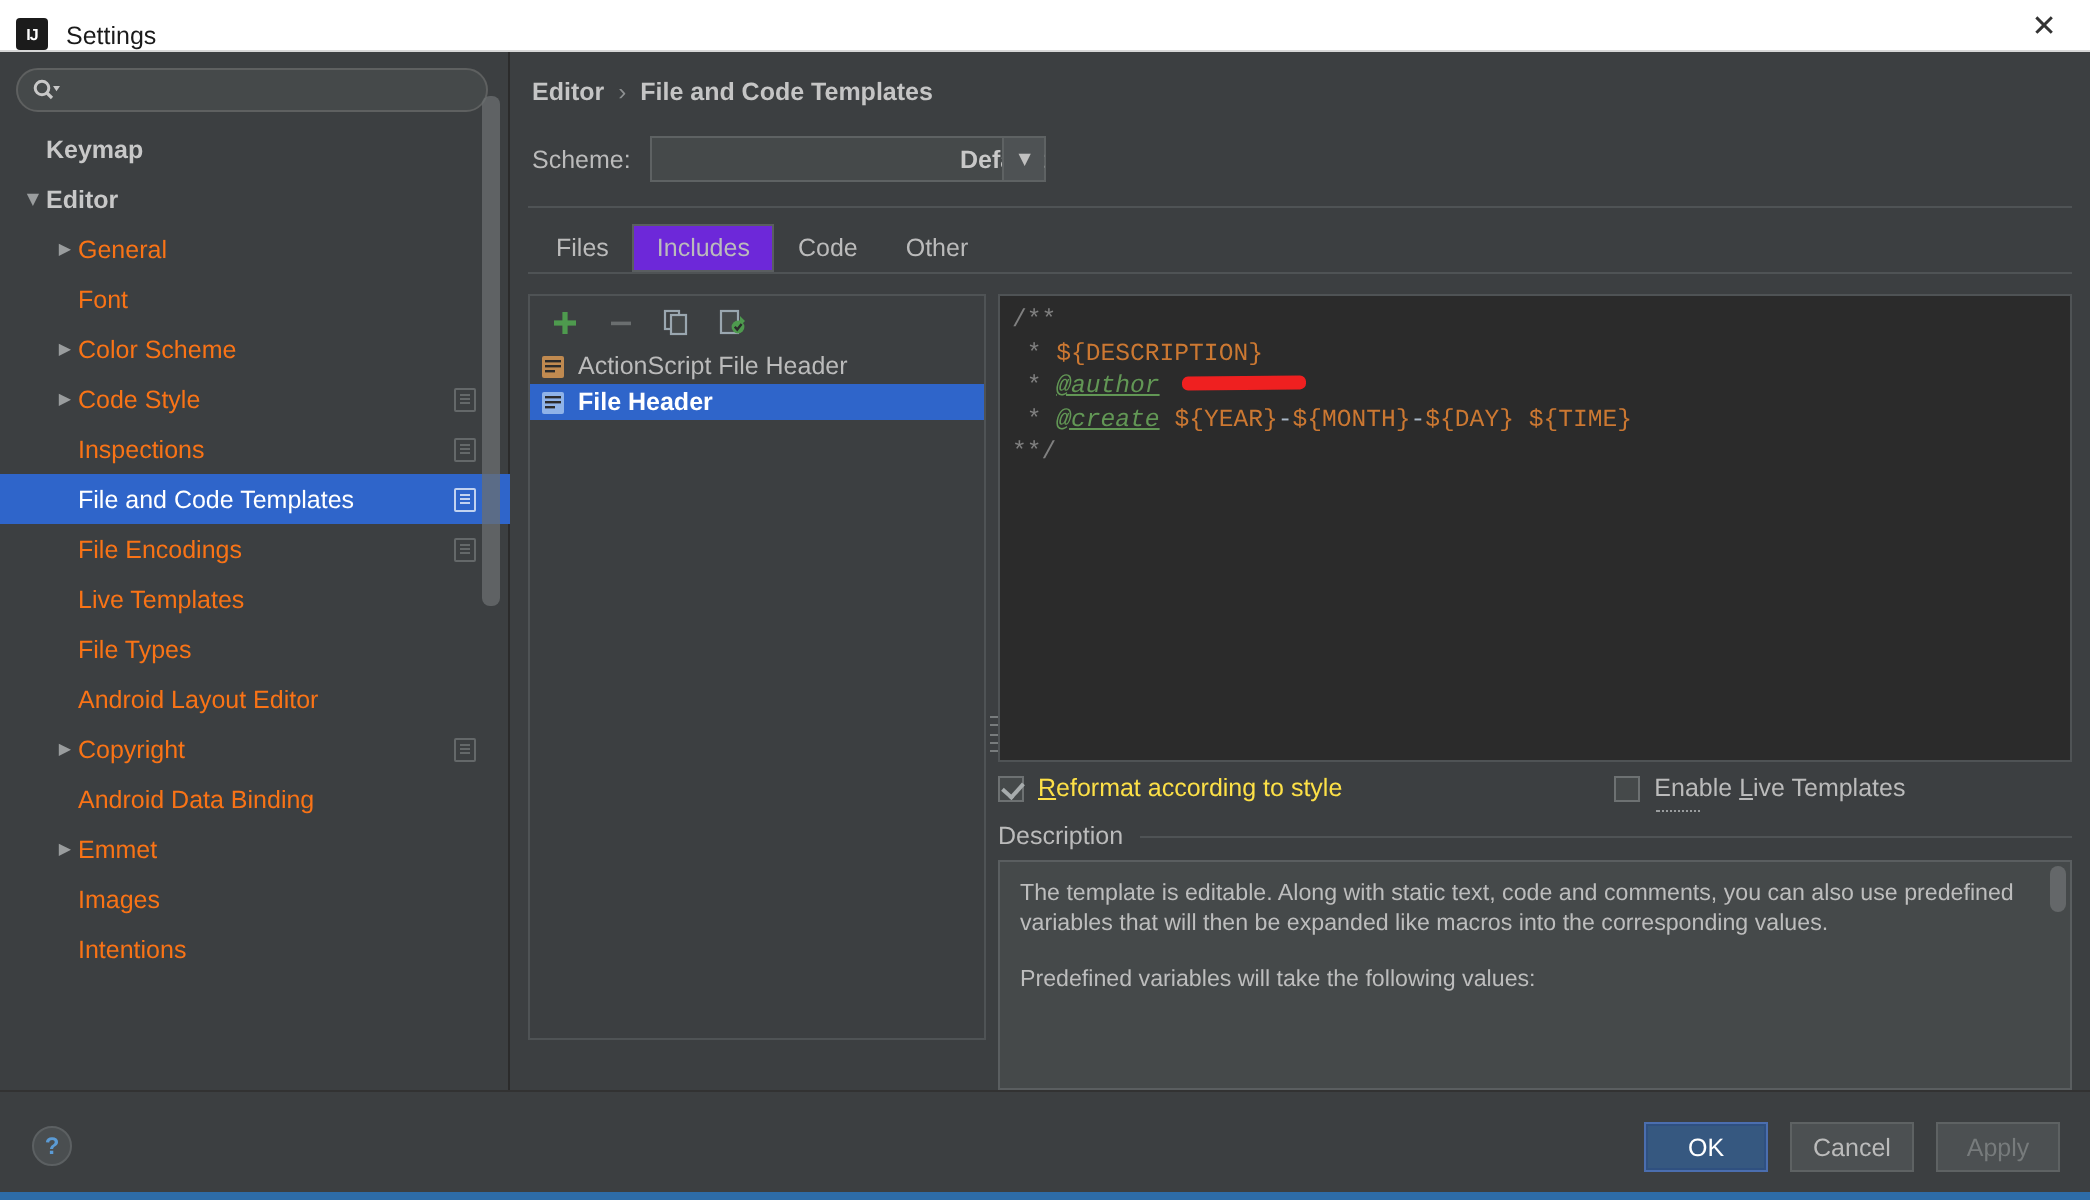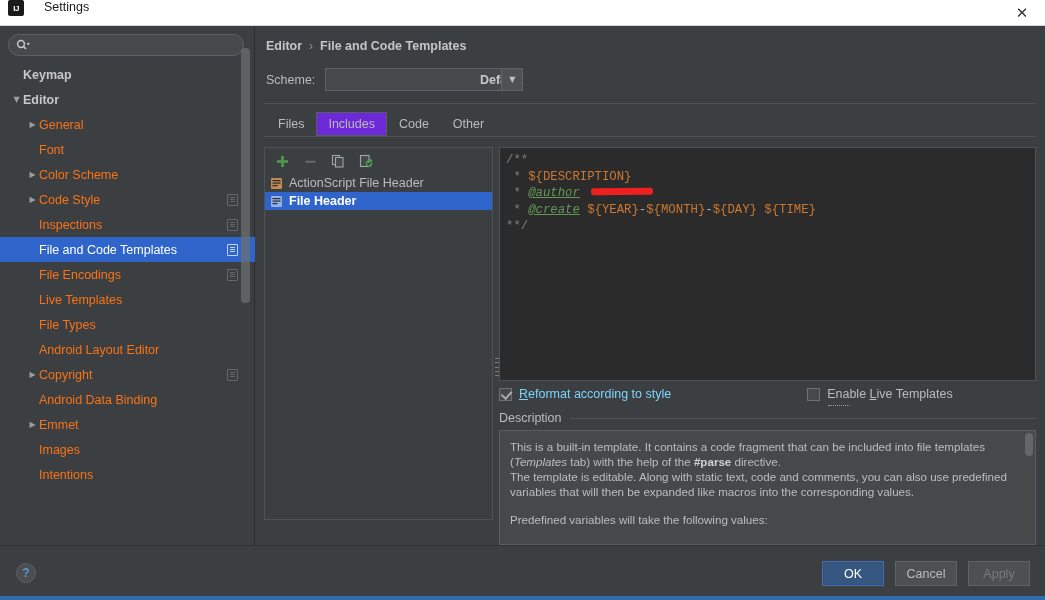--- a/index.html
+++ b/index.html
@@ -17,21 +17,21 @@
     background: #3c3f41;
     color: #bbbbbb;
   }
 
   
   .titlebar {
     position: absolute; left: 0; top: 0;
     width: 1045px; height: 26px;
     background: #ffffff;
     border-bottom: 1px solid #d6d6d6;
-    display: flex; align-items: flex-start; gap: 11px;
+    display: flex; align-items: flex-end;
   }
   .title-ico {
     width: 16px; height: 16px; margin-left: 8px;
     background: #1b1b1b;
     border-radius: 2px;
     position: relative;
     flex: none;
   }
   .title-ico::after {
     content: "IJ";
@@ -319,21 +319,21 @@
   }
   .cb-box.checked::after {
     content: "";
     position: absolute;
     left: 3px; top: 0px;
     width: 5px; height: 8px;
     border: solid #a7acad;
     border-width: 0 2px 2px 0;
     transform: rotate(42deg);
   }
-  .cb-label { font-size: 12.5px; color: #7dd3fc; }
+  .cb-label { font-size: 12.5px; color: #fde047; }
   .cb-label.enabled { color: #bbbbbb; }
   .cb-label u { text-decoration: underline; }
   .cb2 { margin-left: 136px; position: relative; }
   .cb-focus {
     position: absolute; left: 21px; top: 17px;
     width: 22px; height: 2px;
     border-bottom: 1px dotted #9a9d9e;
   }
 
   
@@ -611,21 +611,20 @@
           <span class="cb-label enabled"><span id="lt-before">Enable </span><u>L</u><span id="lt-after">ive Templates</span></span>
           <span class="cb-focus"></span>
         </div>
       </div>
 
       <div class="desc-header">
         <span class="desc-title">Description</span>
         <span class="desc-rule"></span>
       </div>
       <div class="desc-box">
-        <p><span id="d1a">This is a built-in template. It contains a code fragment that can be included into file templates (</span><i id="d1i">Templates</i><span id="d1b"> tab) with the help of the </span><b id="d1bold">#parse</b><span id="d1c"> directive.</span></p>
         <p style="margin-top:0">The template is editable. Along with static text, code and comments, you can also use predefined variables that will then be expanded like macros into the corresponding values.</p>
         <p>Predefined variables will take the following values:</p>
         <div class="desc-scroll"></div>
       </div>
 
     </div>
   </div>
 
   <div class="footer">
     <div class="help-btn">?</div>

